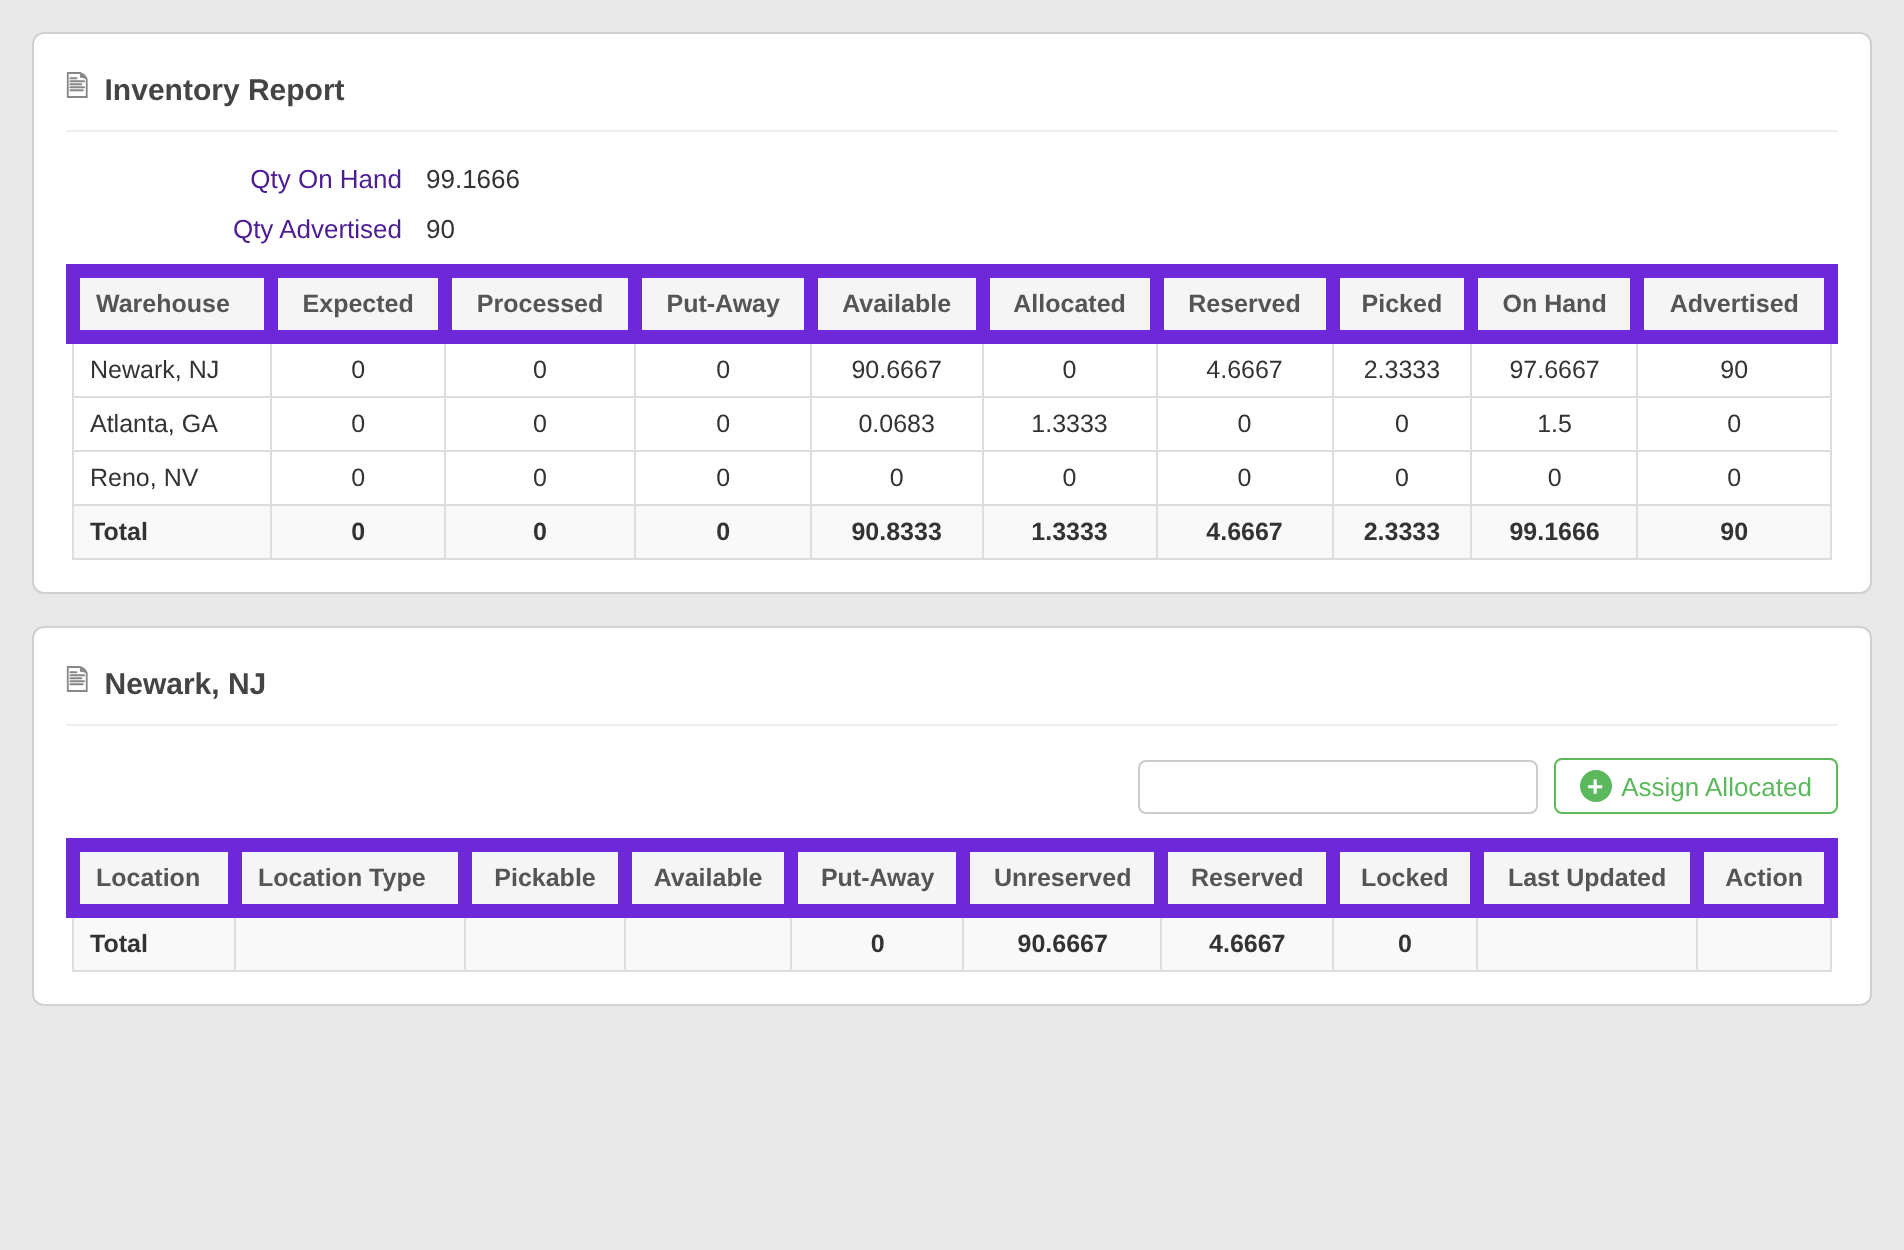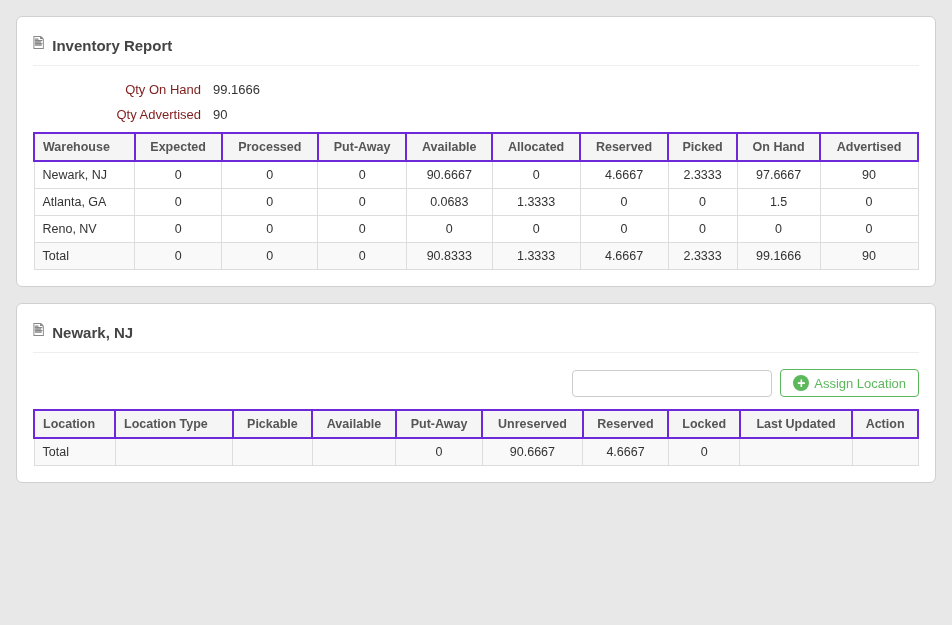--- a/index.html
+++ b/index.html
@@ -33,49 +33,49 @@
       font-size: 14px;
     }
     .info-row {
       display: flex;
       margin-bottom: 10px;
       align-items: center;
     }
     .info-label {
       width: 180px;
       text-align: right;
-      color: #7f1d1d;
+      color: #4c1d95;
       padding-right: 12px;
     }
     .info-value {
       color: #333;
       font-weight: 500;
     }
     table {
       width: 100%;
       border-collapse: collapse;
       font-size: 12.5px;
     }
     th {
       background: #f5f5f5;
-      border: 2px solid #6d28d9;
+      border: 7px solid #6d28d9;
       padding: 6px 8px;
       text-align: left;
       font-weight: 600;
       color: #555;
       white-space: nowrap;
     }
     td {
       border: 1px solid #ddd;
       padding: 6px 8px;
       text-align: left;
       white-space: nowrap;
     }
     tr.total-row td {
-      font-weight: 400;
+      font-weight: 700;
       background: #f9f9f9;
     }
     .inventory-table th:not(:first-child),
     .inventory-table td:not(:first-child) {
       text-align: center;
     }
     .location-section {
       margin-top: 8px;
     }
     .assign-bar {
@@ -219,21 +219,21 @@
   <div class="card-header">
     <span class="card-header-icon">🖹</span>
     <span>Newark, NJ</span>
   </div>
 
   <div class="location-section">
     <div class="assign-bar">
       <input class="search-input" type="text" placeholder="" style="">
       <button class="assign-btn">
         <span class="plus-icon">+</span>
-        <span>Assign Location</span>
+        <span>Assign Allocated</span>
       </button>
     </div>
 
     <table class="location-table">
       <thead>
         <tr>
           <th>Location</th>
           <th>Location Type</th>
           <th>Pickable</th>
           <th>Available</th>

